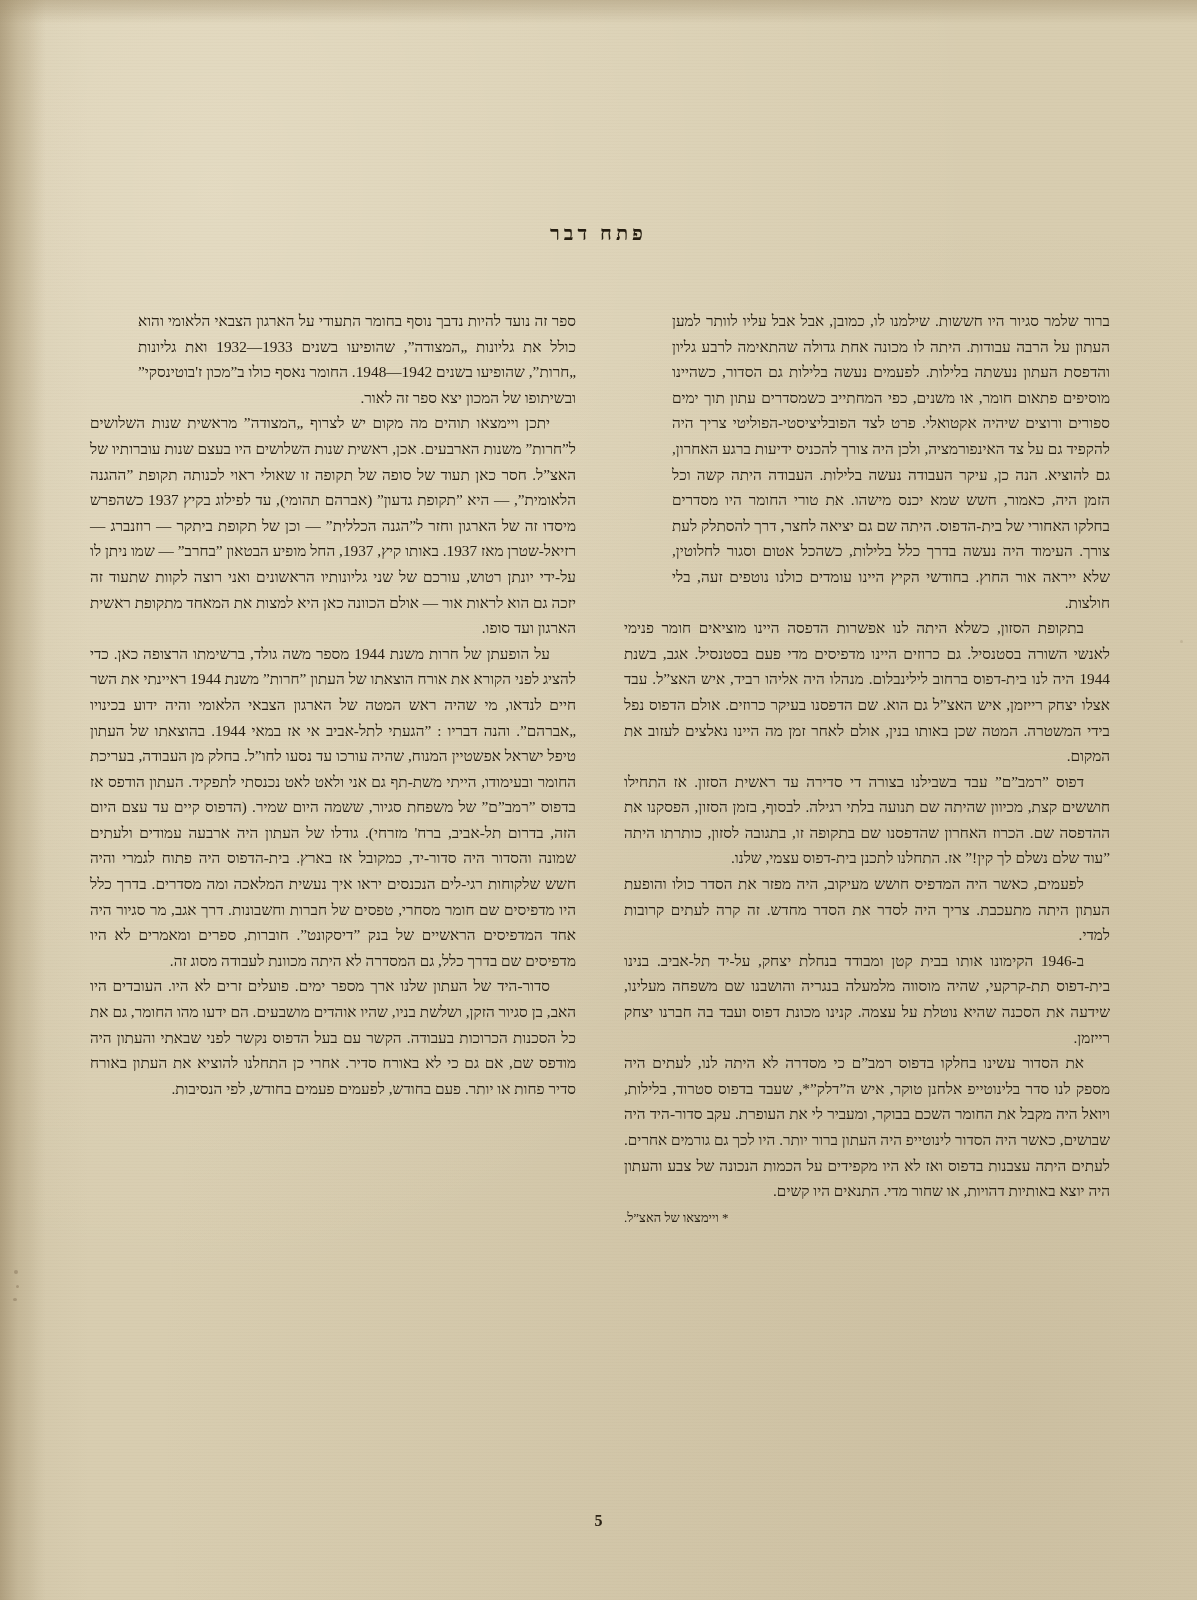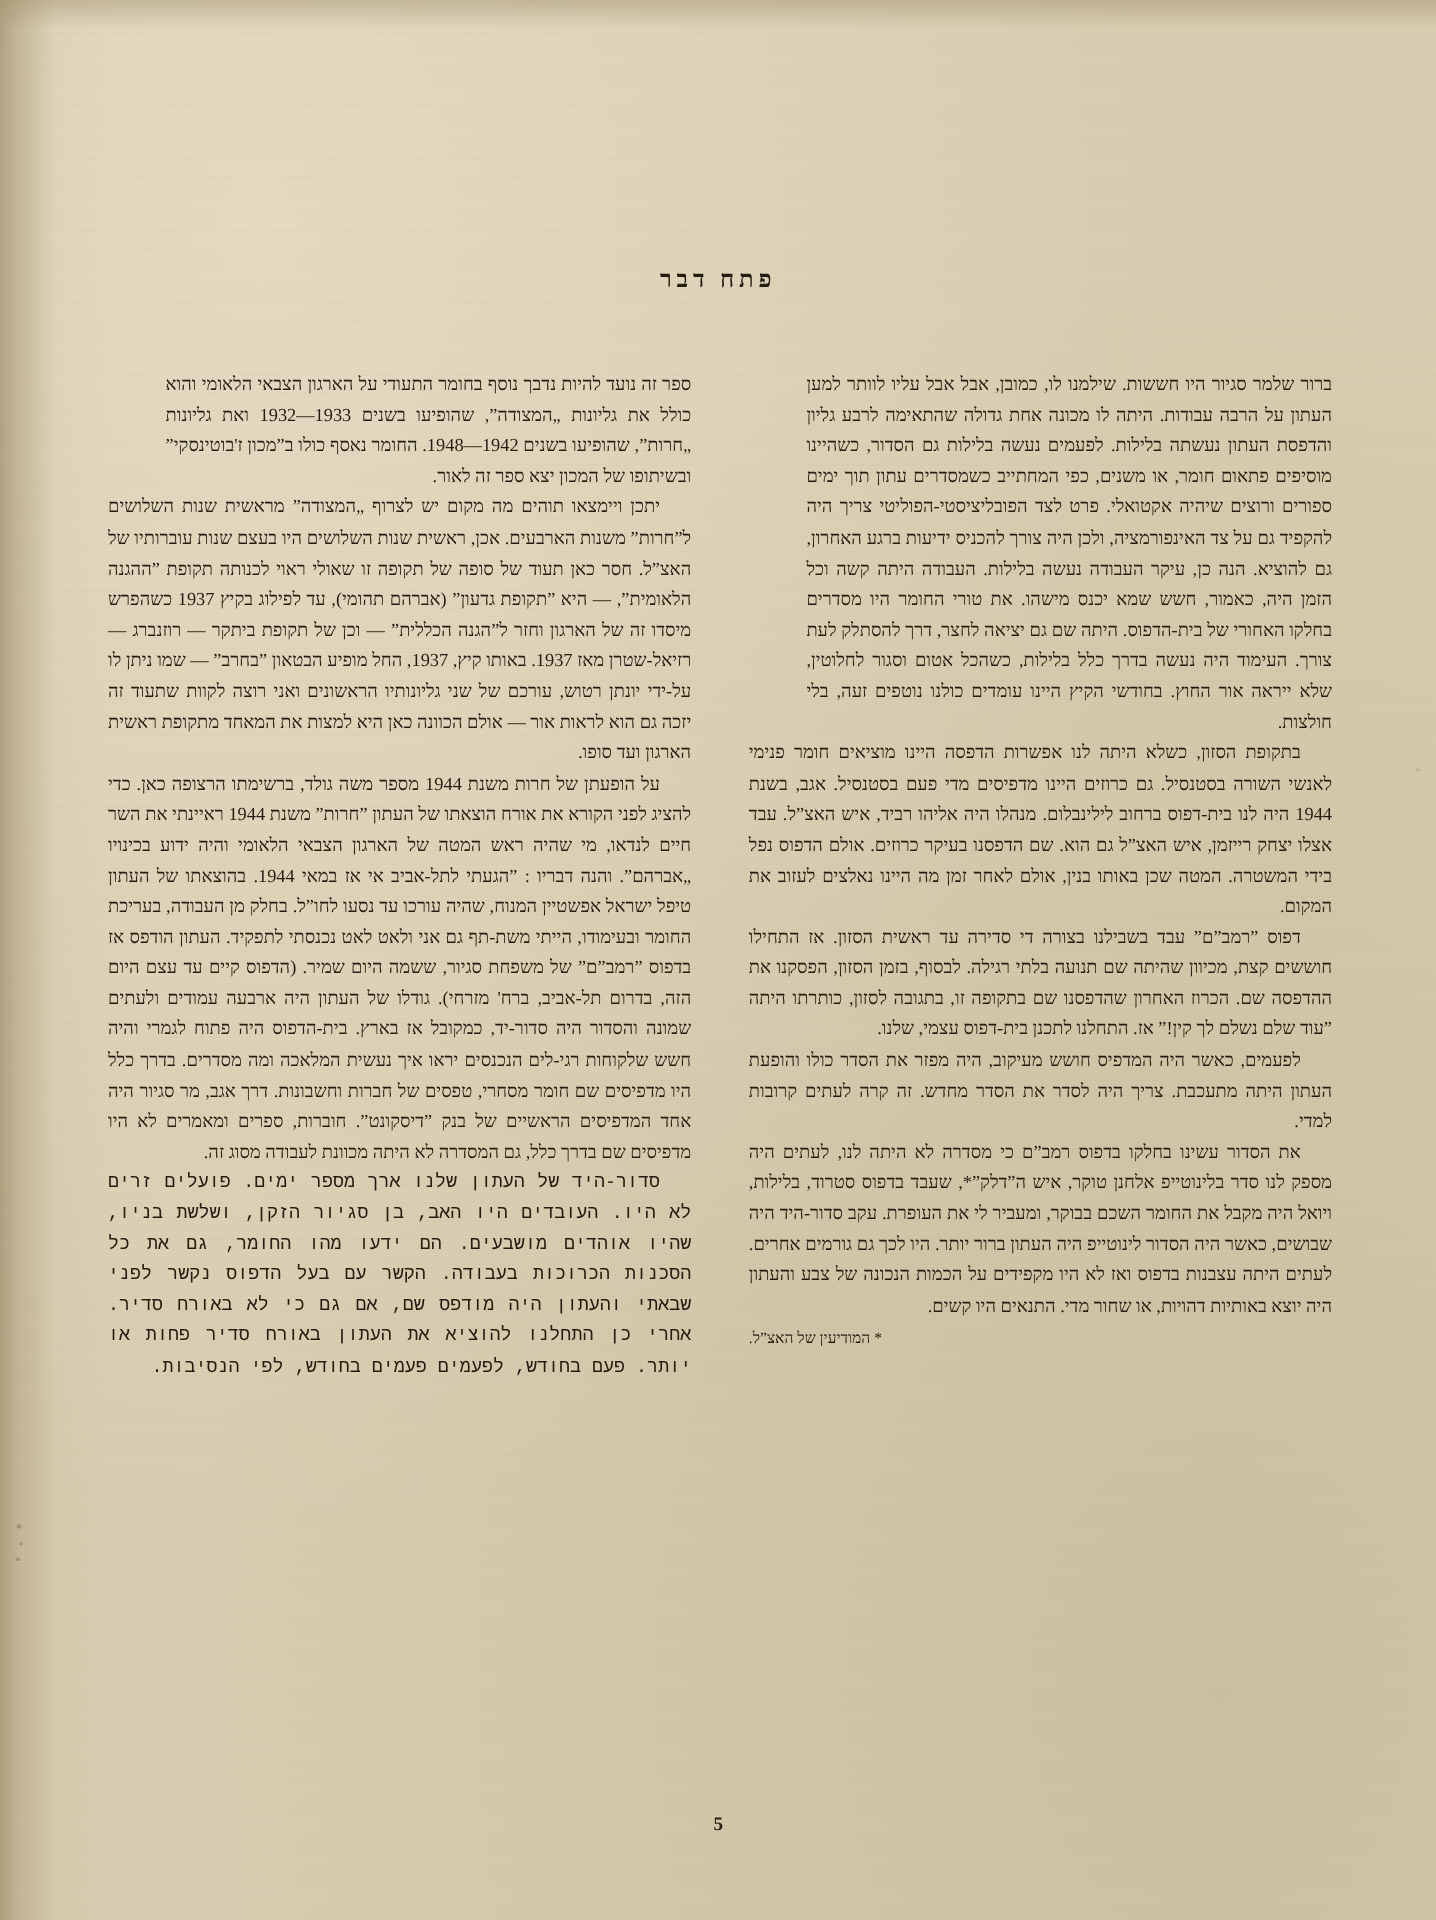--- a/index.html
+++ b/index.html
@@ -83,21 +83,20 @@
     margin: 0 0 0 0;
     text-indent: 26px;
     text-align: justify;
   }
   .col p.first {
     text-indent: 0;
     margin-left: 48px;
   }
   .col p:last-child {
     margin-bottom: 0;
-    font-family: Liberation Mono, monospace;
   }
   .footnote {
     margin-top: 4px;
     font-size: 13px;
     line-height: 20px;
     text-align: left;
     direction: rtl;
   }
   .page-number {
     position: absolute;
@@ -136,20 +135,21 @@
       <p class="first">ספר זה נועד להיות נדבך נוסף בחומר התעודי על הארגון הצבאי הלאומי והוא כולל את גליונות „המצודה”, שהופיעו בשנים 1933—1932 ואת גליונות „חרות”, שהופיעו בשנים 1942—1948. החומר נאסף כולו ב”מכון ז'בוטינסקי” ובשיתופו של המכון יצא ספר זה לאור.</p>
       <p>יתכן ויימצאו תוהים מה מקום יש לצרוף „המצודה” מראשית שנות השלושים ל”חרות” משנות הארבעים. אכן, ראשית שנות השלושים היו בעצם שנות עוברותיו של האצ”ל. חסר כאן תעוד של סופה של תקופה זו שאולי ראוי לכנותה תקופת ”ההגנה הלאומית”, — היא ”תקופת גדעון” (אברהם תהומי), עד לפילוג בקיץ 1937 כשהפרש מיסדו זה של הארגון וחזר ל”הגנה הכללית” — וכן של תקופת ביתקר — רוזנברג — רזיאל‑שטרן מאז 1937. באותו קיץ, 1937, החל מופיע הבטאון ”בחרב” — שמו ניתן לו על‑ידי יונתן רטוש, עורכם של שני גליונותיו הראשונים ואני רוצה לקוות שתעוד זה יזכה גם הוא לראות אור — אולם הכוונה כאן היא למצות את המאחד מתקופת ראשית הארגון ועד סופו.</p>
       <p>על הופעתן של חרות משנת 1944 מספר משה גולד, ברשימתו הרצופה כאן. כדי להציג לפני הקורא את אורח הוצאתו של העתון ”חרות” משנת 1944 ראיינתי את השר חיים לנדאו, מי שהיה ראש המטה של הארגון הצבאי הלאומי והיה ידוע בכינויו „אברהם”. והנה דבריו : ”הגעתי לתל‑אביב אי אז במאי 1944. בהוצאתו של העתון טיפל ישראל אפשטיין המנוח, שהיה עורכו עד נסעו לחו”ל. בחלק מן העבודה, בעריכת החומר ובעימודו, הייתי משת‑תף גם אני ולאט לאט נכנסתי לתפקיד. העתון הודפס אז בדפוס ”רמב”ם” של משפחת סגיור, ששמה היום שמיר. (הדפוס קיים עד עצם היום הזה, בדרום תל‑אביב, ברח' מזרחי). גודלו של העתון היה ארבעה עמודים ולעתים שמונה והסדור היה סדור‑יד, כמקובל אז בארץ. בית‑הדפוס היה פתוח לגמרי והיה חשש שלקוחות רגי‑לים הנכנסים יראו איך נעשית המלאכה ומה מסדרים. בדרך כלל היו מדפיסים שם חומר מסחרי, טפסים של חברות וחשבונות. דרך אגב, מר סגיור היה אחד המדפיסים הראשיים של בנק ”דיסקונט”. חוברות, ספרים ומאמרים לא היו מדפיסים שם בדרך כלל, גם המסדרה לא היתה מכוונת לעבודה מסוג זה.</p>
       <p>סדור‑היד של העתון שלנו ארך מספר ימים. פועלים זרים לא היו. העובדים היו האב, בן סגיור הזקן, ושלשת בניו, שהיו אוהדים מושבעים. הם ידעו מהו החומר, גם את כל הסכנות הכרוכות בעבודה. הקשר עם בעל הדפוס נקשר לפני שבאתי והעתון היה מודפס שם, אם גם כי לא באורח סדיר. אחרי כן התחלנו להוציא את העתון באורח סדיר פחות או יותר. פעם בחודש, לפעמים פעמים בחודש, לפי הנסיבות.</p>
     </div>
     <div class="col">
       <p class="first">ברור שלמר סגיור היו חששות. שילמנו לו, כמובן, אבל אבל עליו לוותר למען העתון על הרבה עבודות. היתה לו מכונה אחת גדולה שהתאימה לרבע גליון והדפסת העתון נעשתה בלילות. לפעמים נעשה בלילות גם הסדור, כשהיינו מוסיפים פתאום חומר, או משנים, כפי המחתייב כשמסדרים עתון תוך ימים ספורים ורוצים שיהיה אקטואלי. פרט לצד הפובליציסטי‑הפוליטי צריך היה להקפיד גם על צד האינפורמציה, ולכן היה צורך להכניס ידיעות ברגע האחרון, גם להוציא. הנה כן, עיקר העבודה נעשה בלילות. העבודה היתה קשה וכל הזמן היה, כאמור, חשש שמא יכנס מישהו. את טורי החומר היו מסדרים בחלקו האחורי של בית‑הדפוס. היתה שם גם יציאה לחצר, דרך להסתלק לעת צורך. העימוד היה נעשה בדרך כלל בלילות, כשהכל אטום וסגור לחלוטין, שלא ייראה אור החוץ. בחודשי הקיץ היינו עומדים כולנו נוטפים זעה, בלי חולצות.</p>
       <p>בתקופת הסזון, כשלא היתה לנו אפשרות הדפסה היינו מוציאים חומר פנימי לאנשי השורה בסטנסיל. גם כרוזים היינו מדפיסים מדי פעם בסטנסיל. אגב, בשנת 1944 היה לנו בית‑דפוס ברחוב לילינבלום. מנהלו היה אליהו רביד, איש האצ”ל. עבד אצלו יצחק רייזמן, איש האצ”ל גם הוא. שם הדפסנו בעיקר כרוזים. אולם הדפוס נפל בידי המשטרה. המטה שכן באותו בנין, אולם לאחר זמן מה היינו נאלצים לעזוב את המקום.</p>
       <p>דפוס ”רמב”ם” עבד בשבילנו בצורה די סדירה עד ראשית הסזון. אז התחילו חוששים קצת, מכיוון שהיתה שם תנועה בלתי רגילה. לבסוף, בזמן הסזון, הפסקנו את ההדפסה שם. הכרוז האחרון שהדפסנו שם בתקופה זו, בתגובה לסזון, כותרתו היתה ”עוד שלם נשלם לך קין!” אז. התחלנו לתכנן בית‑דפוס עצמי, שלנו.</p>
       <p>לפעמים, כאשר היה המדפיס חושש מעיקוב, היה מפזר את הסדר כולו והופעת העתון היתה מתעכבת. צריך היה לסדר את הסדר מחדש. זה קרה לעתים קרובות למדי.</p>
+      <p>ב‑1946 הקימונו אותו בבית קטן ומבודד בנחלת יצחק, על‑יד תל‑אביב. בנינו בית‑דפוס תת‑קרקעי, שהיה מוסווה מלמעלה בנגריה והושבנו שם משפחה מעלינו, שידעה את הסכנה שהיא נוטלת על עצמה. קנינו מכונת דפוס ועבד בה חברנו יצחק רייזמן.</p>
       <p>את הסדור עשינו בחלקו בדפוס רמב”ם כי מסדרה לא היתה לנו, לעתים היה מספק לנו סדר בלינוטייפ אלחנן טוקר, איש ה”דלק”*, שעבד בדפוס סטרוד, בלילות, ויואל היה מקבל את החומר השכם בבוקר, ומעביר לי את העופרת. עקב סדור‑היד היה שבושים, כאשר היה הסדור לינוטייפ היה העתון ברור יותר. היו לכך גם גורמים אחרים. לעתים היתה עצבנות בדפוס ואז לא היו מקפידים על הכמות הנכונה של צבע והעתון היה יוצא באותיות דהויות, או שחור מדי. התנאים היו קשים.</p>
-      <div class="footnote">* המודיעין של האצ”ל.</div>
+      <div class="footnote">* ויימצאו של האצ”ל.</div>
     </div>
   </div>
 
   <div class="page-number">5</div>
   <div class="grain"></div>
 </div>
 
 </body></html>

